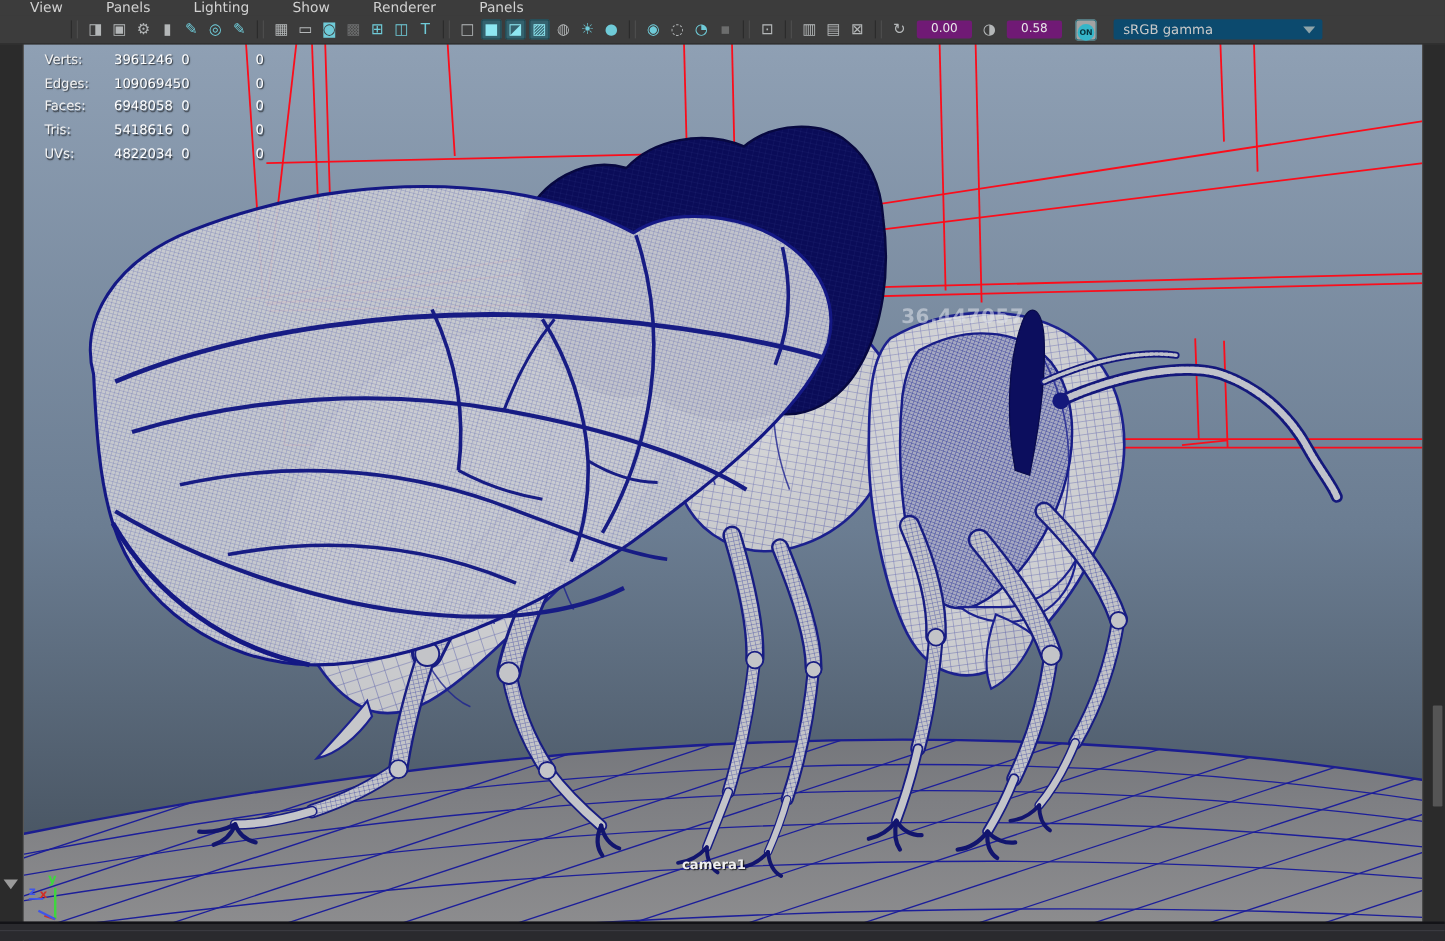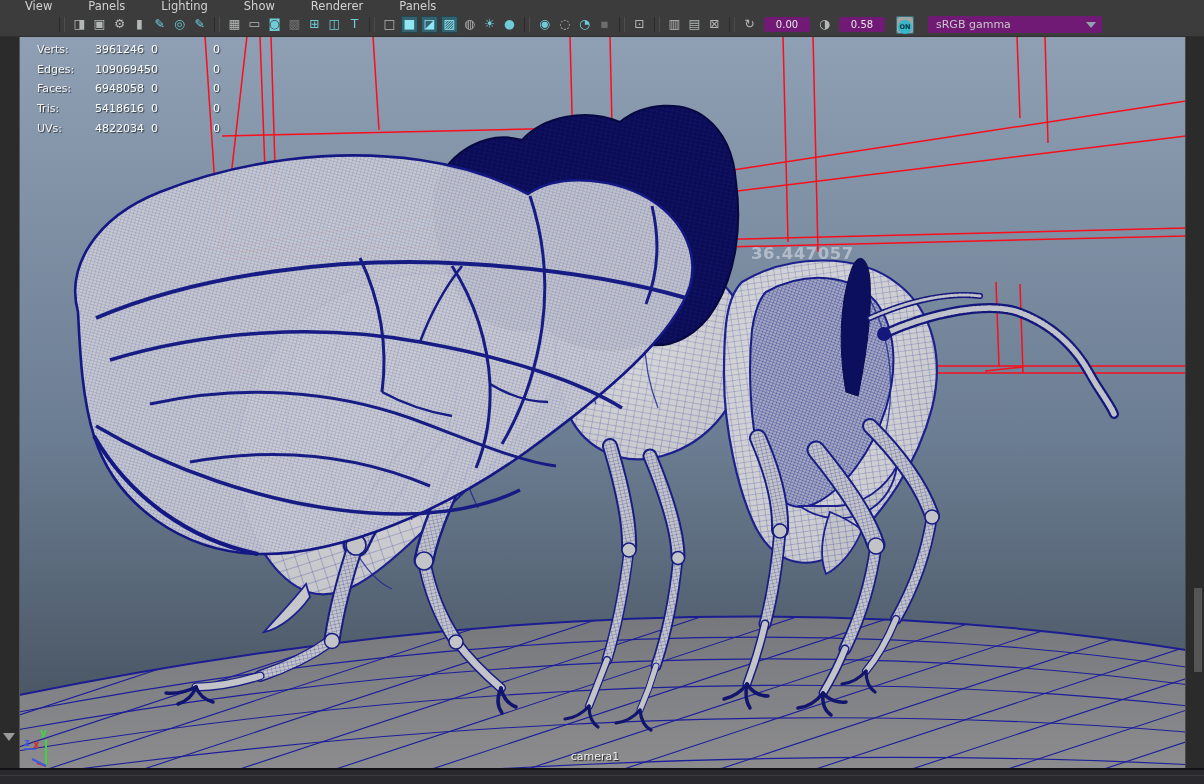--- a/index.html
+++ b/index.html
@@ -19,21 +19,21 @@
   .ticon.dim{opacity:.4}
   .tsep{width:4px;height:15px;border-left:1px solid #2b2b2b;border-right:1px solid #4c4c4c;
         margin:0 3px;flex:0 0 auto}
   .tfield{width:46px;height:15px;background:#701a75;border-radius:2px;color:#e8e8e8;
           font-size:10px;display:flex;align-items:center;justify-content:center;margin:0 3px;flex:0 0 auto}
   #on-toggle{width:18px;height:18px;border-radius:3px;background:#a3a3a3;display:flex;
              align-items:flex-end;justify-content:center;margin:0 5px;flex:0 0 auto;
              box-shadow:inset 0 0 0 1px #2e707c}
   #on-toggle .circ{width:14px;height:14px;border-radius:50%;background:#35b6c9;color:#06333c;
                    font-size:6.5px;font-weight:bold;display:flex;align-items:center;justify-content:center}
-  #colorspace{width:166px;height:17px;background:#701a75;border-radius:2px;margin-left:6px;
+  #colorspace{width:166px;height:17px;background:#0c4a6e;border-radius:2px;margin-left:6px;
               display:flex;align-items:center;color:#c9c9c9;font-size:11px;padding-left:8px;
               position:relative;flex:0 0 auto;cursor:default}
   #colorspace .arrow{position:absolute;right:6px;top:6px;width:0;height:0;
                      border-left:5px solid transparent;border-right:5px solid transparent;
                      border-top:6px solid #8fa4a9}
   
   #viewport{position:absolute;top:36px;left:0;right:0;bottom:0;background:#2b2b2b}
   #scene{position:absolute;left:19px;top:0;width:1167px;height:734px;display:block}
   #vp-left{position:absolute;left:0;top:0;width:19px;bottom:0;background:#2b2b2b;
            border-right:1px solid #565656;z-index:5}
@@ -44,24 +44,24 @@
              border-top:2px solid #131317;z-index:6}
   #vp-bottom .innerline{position:absolute;top:5px;left:0;right:0;height:1px;background:#3a3a40}
   #splitter-arrow{position:absolute;left:3px;top:697px;width:0;height:0;z-index:7;
        border-left:6px solid transparent;border-right:6px solid transparent;border-top:8px solid #9a9a9a}
   
   #hud{position:absolute;left:37px;top:4px;z-index:10}
   .hud-row{display:grid;grid-template-columns:58px 56px 62px 66px;height:19.6px;align-items:center}
   .hud-cell{font-size:11px;font-weight:normal;color:#ffffff;text-shadow:1px 1px 1px rgba(0,0,0,.65)}
   .hud-label{text-align:left;color:#f2f2f2}
   .hud-val,.hud-z1,.hud-z2{}
-  #measure{position:absolute;left:751px;top:208px;font-size:16.5px;font-weight:bold;
+  #measure{position:absolute;left:751px;top:218px;font-size:16.5px;font-weight:bold;
            color:rgba(222,226,234,.55);letter-spacing:.5px;z-index:9}
-  #camlabel{position:absolute;left:553px;top:714px;width:84px;text-align:center;font-size:11px;
-            font-weight:normal;color:#f0f0f0;text-shadow:1px 1px 1px rgba(0,0,0,.8);z-index:10}
+  #camlabel{position:absolute;left:553px;top:678px;width:84px;text-align:center;font-size:11px;
+            font-weight:bold;color:#f0f0f0;text-shadow:1px 1px 1px rgba(0,0,0,.8);z-index:10}
   #gizmo{position:absolute;left:16px;top:676px;z-index:10}
 </style>
 </head>
 <body>
 
 <div id="menubar">
     <div class="menu-item">View</div>
     <div class="menu-item">Panels</div>
     <div class="menu-item">Lighting</div>
     <div class="menu-item">Show</div>

